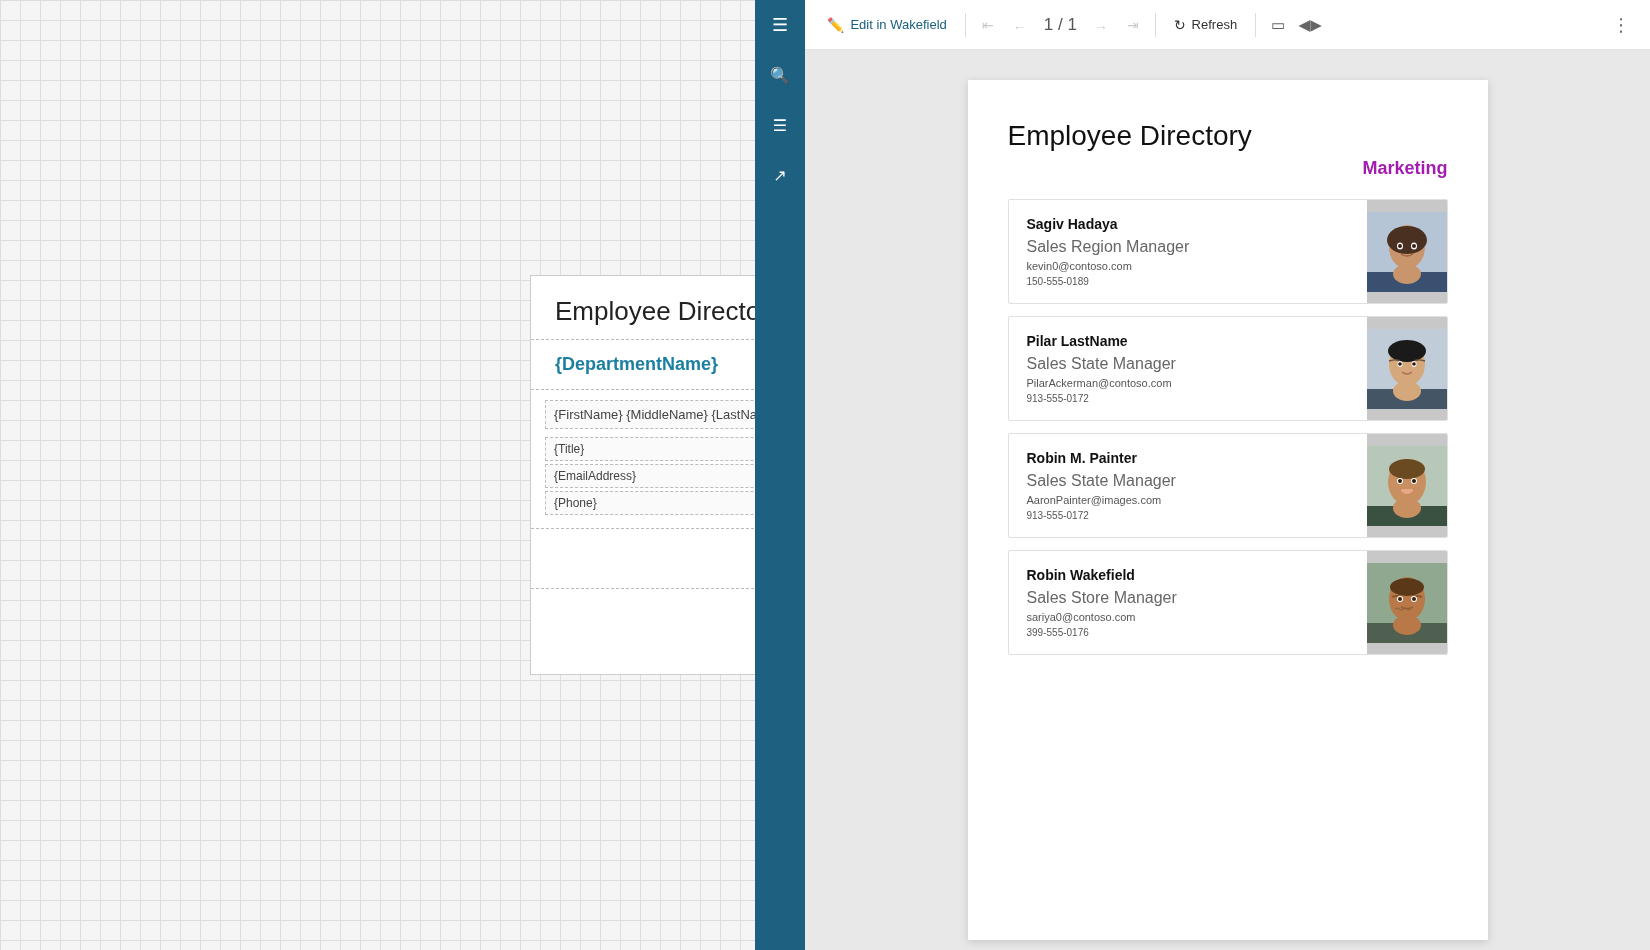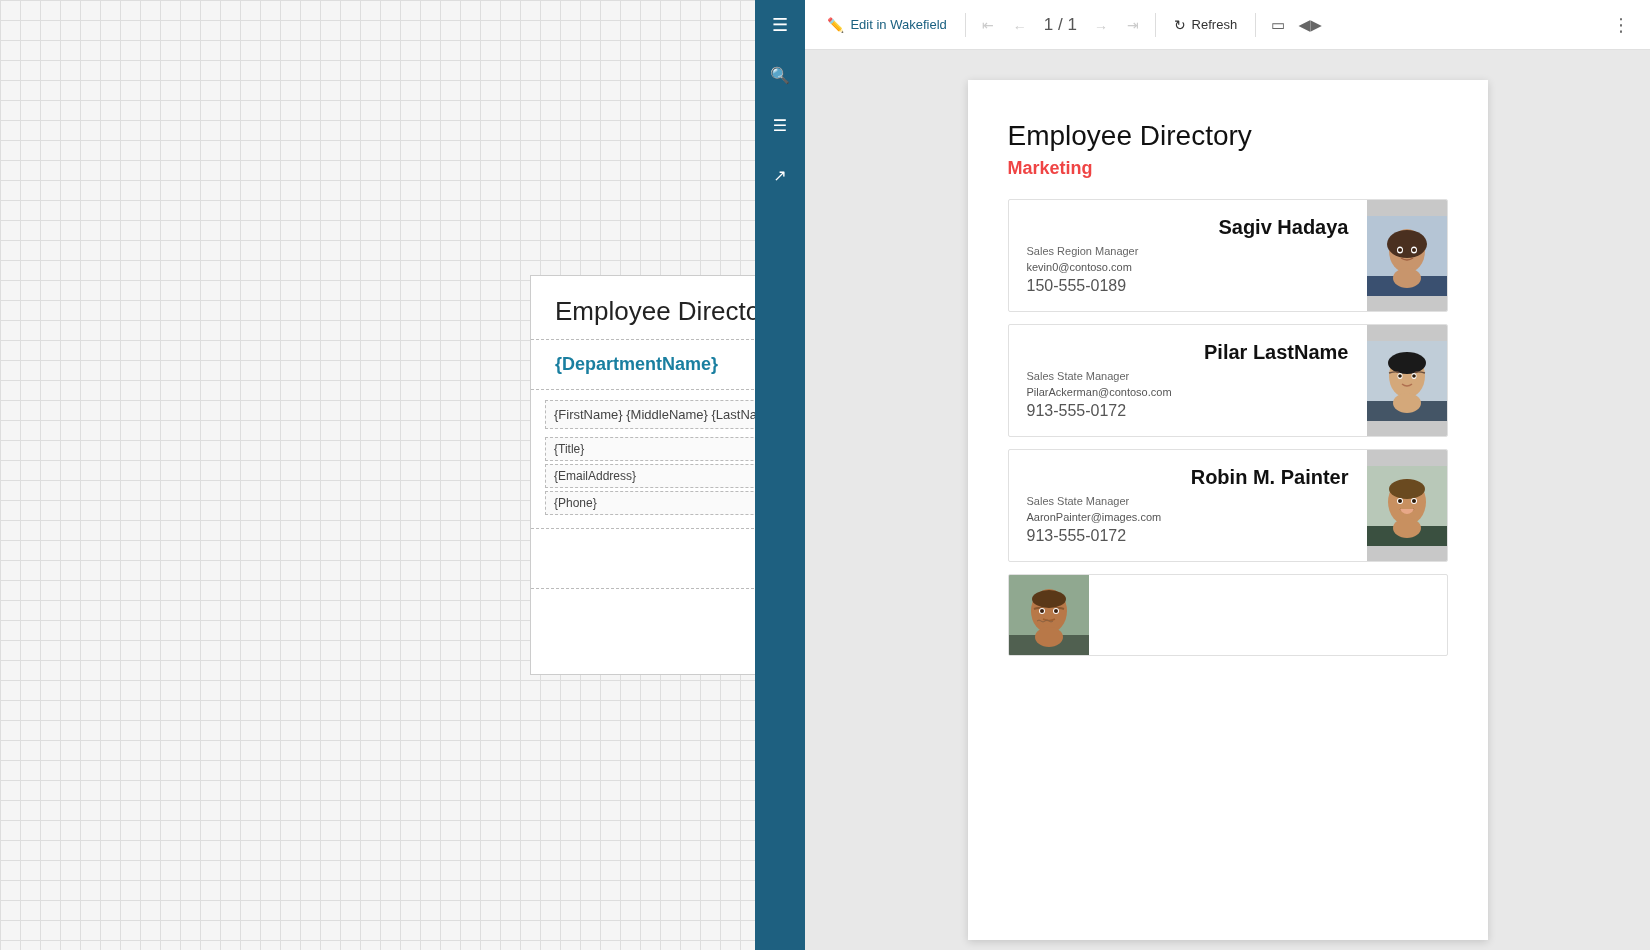--- a/index.html
+++ b/index.html
@@ -225,61 +225,61 @@
 
     .preview-title {
       font-size: 28px;
       font-weight: 400;
       color: #111;
       margin-bottom: 6px;
     }
 
     .preview-dept {
       font-size: 18px;
-      color: #ef4444;
+      color: #a21caf;
       font-weight: 700;
       margin-bottom: 20px;
+      text-align: right;
     }
 
     .employee-card {
       border: 1px solid #e0e0e0;
       border-radius: 2px;
       display: flex;
       align-items: stretch;
       margin-bottom: 12px;
       overflow: hidden;
     }
 
     .employee-info {
       flex: 1;
       padding: 16px 18px;
     }
 
     .employee-name {
-      font-size: 20px;
+      font-size: 14px;
       font-weight: 600;
       color: #111;
       margin-bottom: 6px;
-      text-align: right;
     }
 
     .employee-title {
-      font-size: 11px;
+      font-size: 16px;
       color: #666;
       margin-bottom: 4px;
     }
 
     .employee-email {
       font-size: 11px;
       color: #555;
       margin-bottom: 4px;
     }
 
     .employee-phone {
-      font-size: 16px;
+      font-size: 10px;
       color: #555;
     }
 
     .employee-photo {
       width: 80px;
       background: #c8c8c8;
       display: flex;
       align-items: center;
       justify-content: center;
       overflow: hidden;
@@ -445,20 +445,26 @@
       <circle cx="33" cy="35" r="2" fill="#2a1808"></circle>
       <circle cx="47" cy="35" r="2" fill="#2a1808"></circle>
       <path d="M33 43 Q40 49 47 43" stroke="#a06040" stroke-width="1.5" fill="none"></path>
       <path d="M33 43 L35 46 Q40 50 45 46 L47 43" fill="#e8a888" stroke="none"></path>
       <rect x="0" y="60" width="80" height="20" fill="#3a5040"></rect>
       <ellipse cx="40" cy="62" rx="14" ry="10" fill="#c89060"></ellipse>
     </svg>
     </div>
   </div>
         <div class="employee-card">
+    <div class="employee-info">
+      <div class="employee-name">Robin Wakefield</div>
+      <div class="employee-title">Sales Store Manager</div>
+      <div class="employee-email">sariya0@contoso.com</div>
+      <div class="employee-phone">399-555-0176</div>
+    </div>
     <div class="employee-photo">
       <svg viewBox="0 0 80 80" xmlns="http://www.w3.org/2000/svg" class="avatar-svg">
       <rect width="80" height="80" fill="#90a890"></rect>
       <ellipse cx="40" cy="36" rx="18" ry="22" fill="#b87848"></ellipse>
       <ellipse cx="40" cy="24" rx="17" ry="9" fill="#5a3818"></ellipse>
       <path d="M25 34 Q30 32 34 34" stroke="#8a5830" stroke-width="2" fill="none"></path>
       <path d="M46 34 Q50 32 55 34" stroke="#8a5830" stroke-width="2" fill="none"></path>
       <ellipse cx="33" cy="36" rx="3" ry="3" fill="white"></ellipse>
       <ellipse cx="47" cy="36" rx="3" ry="3" fill="white"></ellipse>
       <circle cx="33" cy="36" r="2" fill="#3a2010"></circle>

